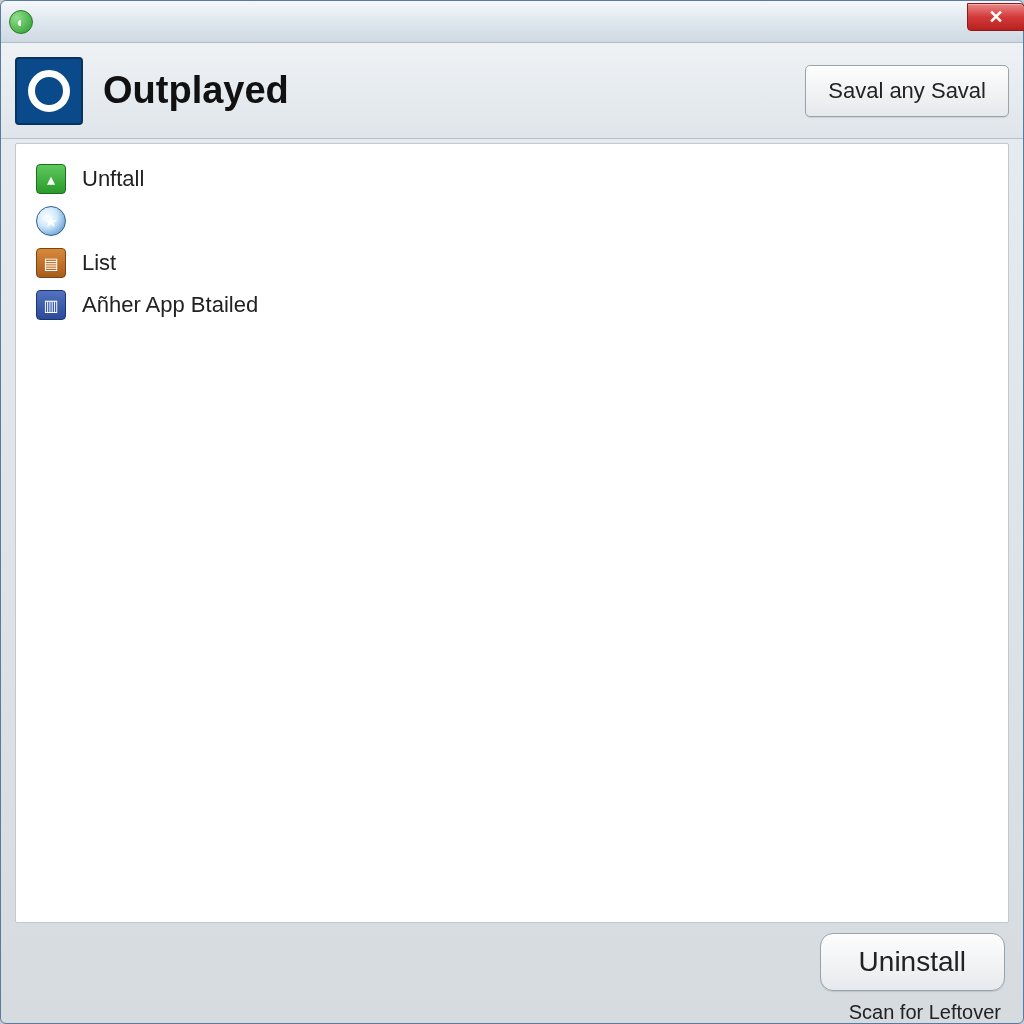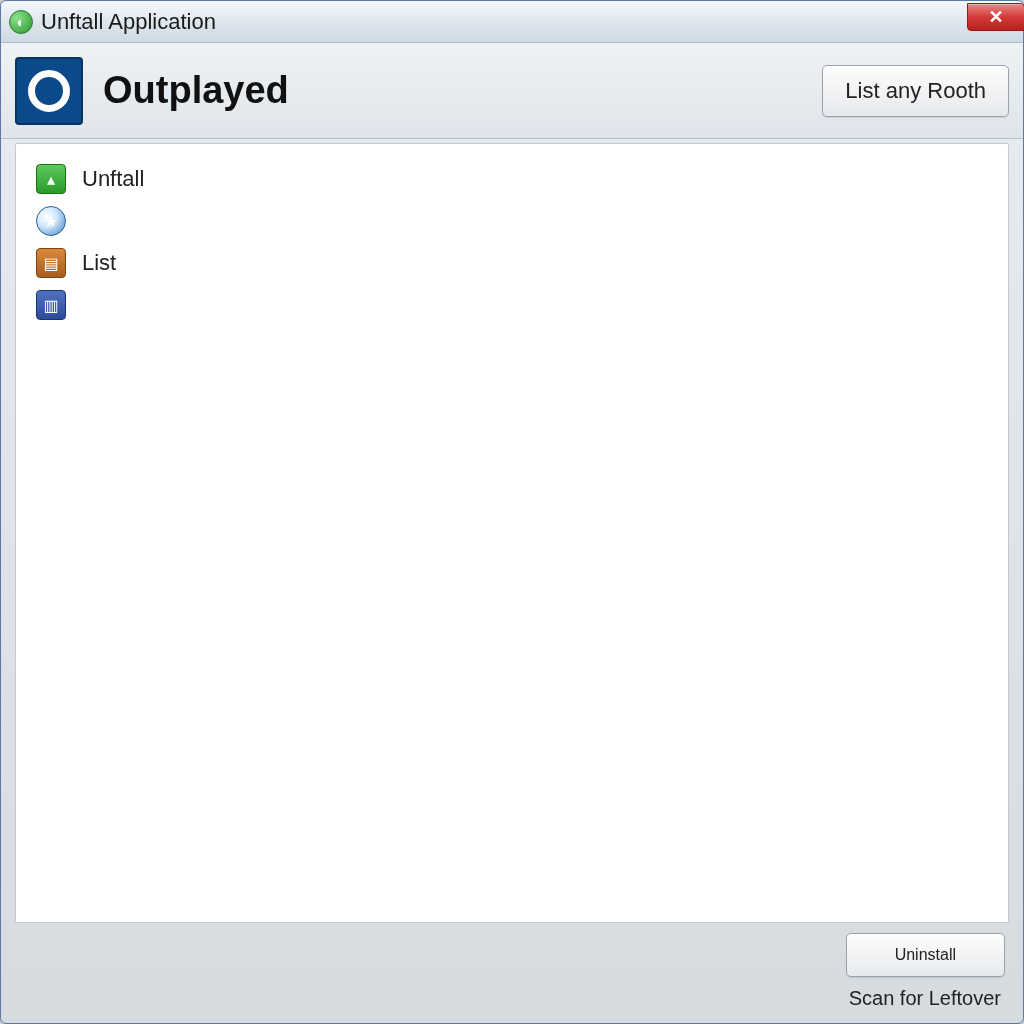--- a/index.html
+++ b/index.html
@@ -148,70 +148,70 @@
     display: flex;
     flex-direction: column;
     align-items: flex-end;
     justify-content: flex-start;
     padding: 6px 18px 8px;
     gap: 10px;
   }
   .uninstall-btn {
     background: linear-gradient(#fdfdfd,#e7eaed);
     border: 1px solid #9aa3ac;
-    border-radius: 5px;
-    padding: 12px 48px;
-    font-size: 16px;
+    border-radius: 13px;
+    padding: 12px 38px;
+    font-size: 28px;
     color: #222;
     cursor: pointer;
     box-shadow: inset 0 1px 0 #fff, 0 1px 1px rgba(0,0,0,0.1);
   }
   .scan-link {
     font-size: 20px;
     color: #222;
     cursor: pointer;
     padding-right: 4px;
   }
 </style>
 </head>
 <body>
 
 <div class="window">
 
   <div class="titlebar">
     <span class="title-icon">◐</span>
-    <span class="title-text">Unftall Application</span>
     <div class="close-btn">
       <span>✕</span>
     </div>
   </div>
 
   <div class="toolbar">
     <div class="app-icon">
       <div class="ring"></div>
     </div>
     <div class="app-name">Outplayed</div>
     <div class="tb-spacer"></div>
-    <button class="tb-button">List any Rooth</button>
+    <button class="tb-button">Saval any Saval</button>
   </div>
 
   <div class="content">
     <div class="list-item">
       <span class="item-icon ic-green">▴</span>
       <span>Unftall</span>
     </div>
     <div class="list-item">
       <span class="item-icon ic-blue">★</span>
     </div>
     <div class="list-item">
       <span class="item-icon ic-orange">▤</span>
       <span>List</span>
     </div>
     <div class="list-item">
       <span class="item-icon ic-dblue">▥</span>
+      <span>Añher App Btailed</span>
     </div>
   </div>
 
   <div class="footer">
     <button class="uninstall-btn">Uninstall</button>
     <span class="scan-link">Scan for Leftover</span>
   </div>
 
 </div>
 

